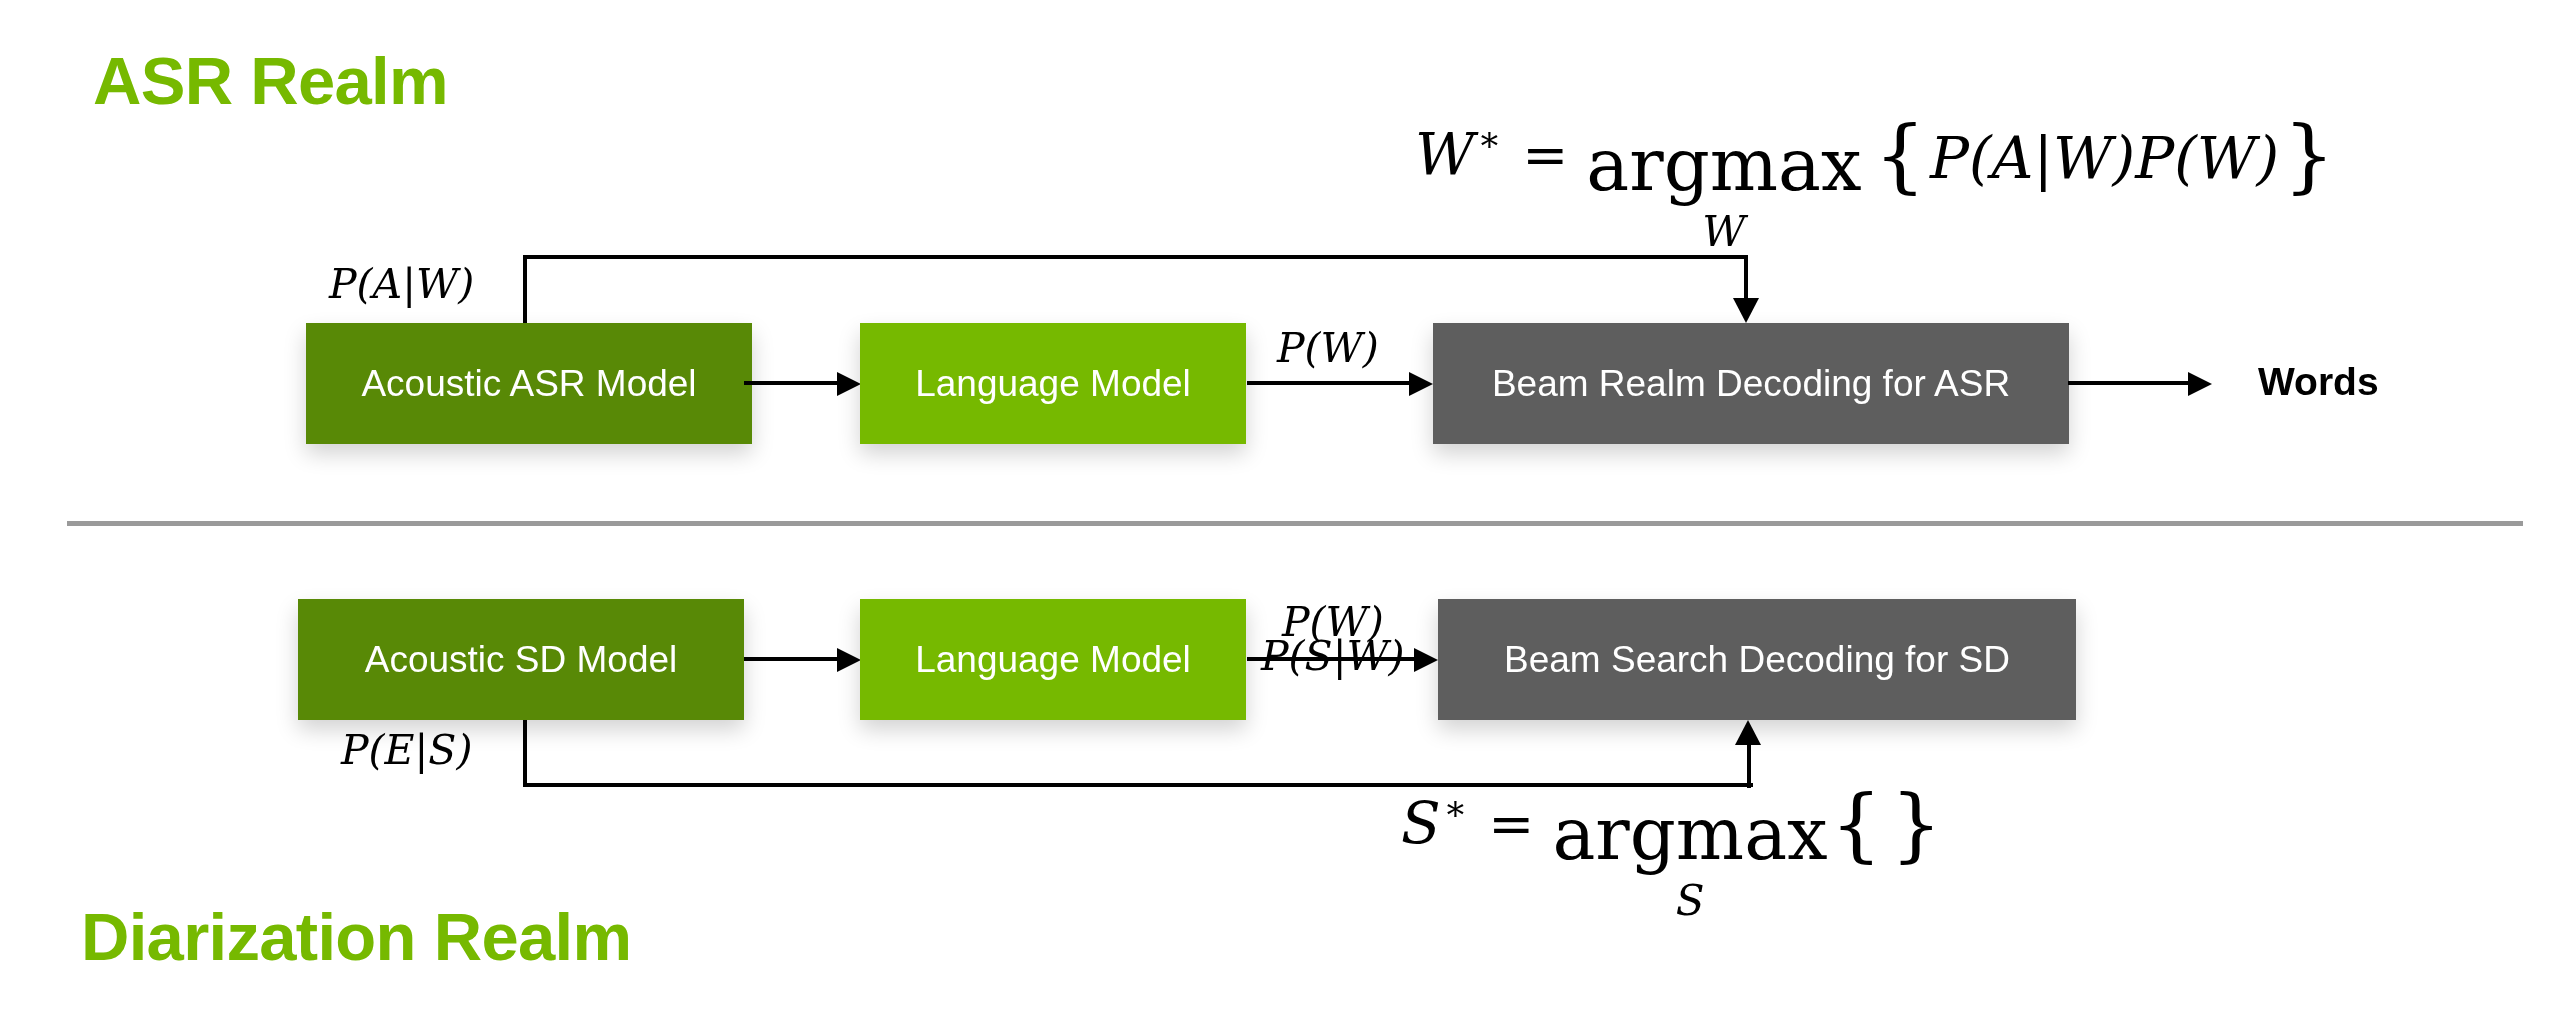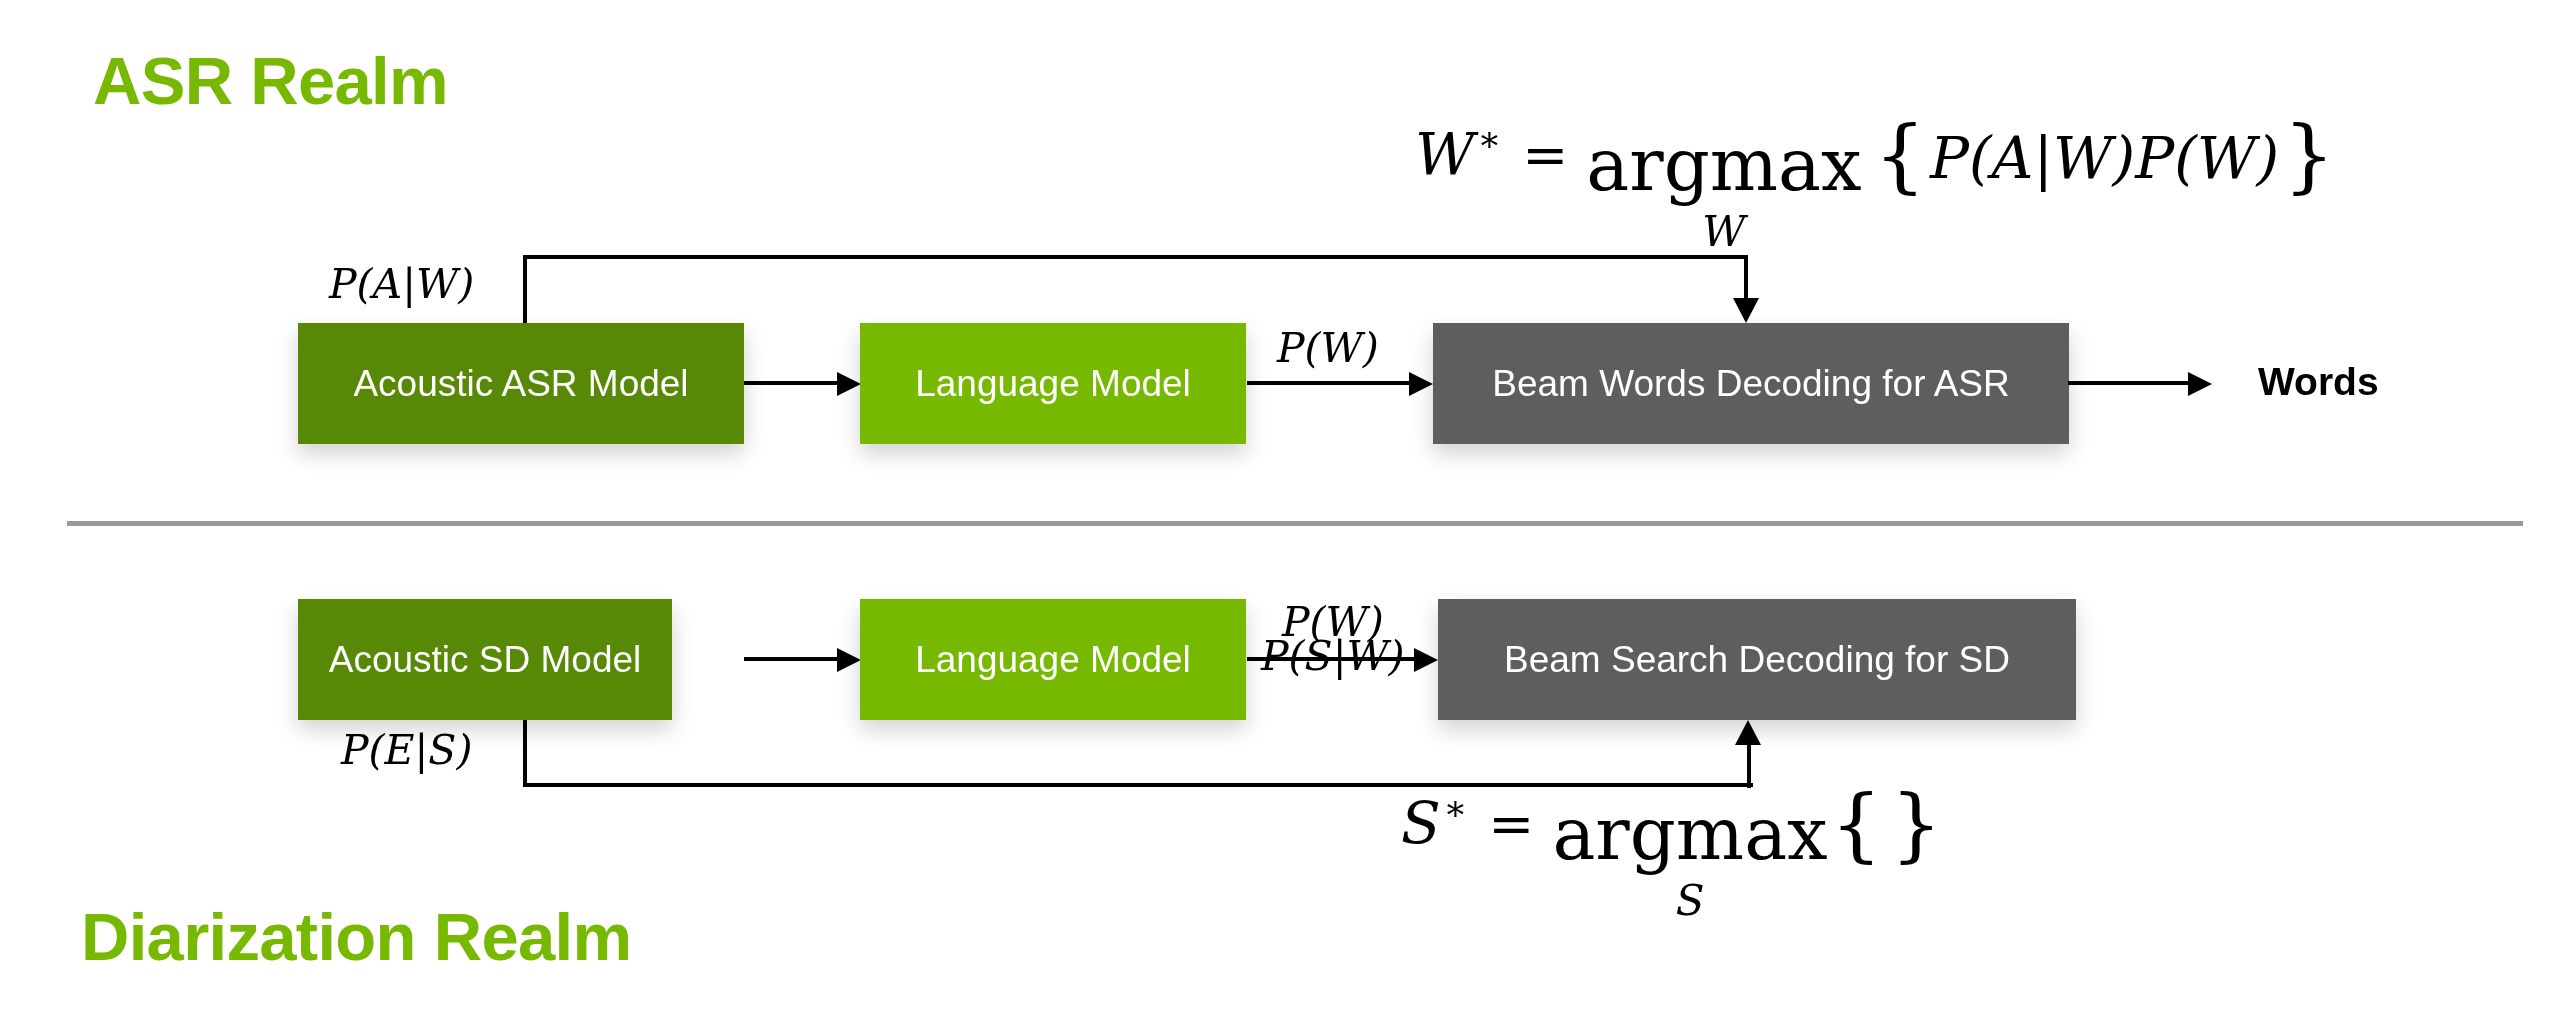--- a/index.html
+++ b/index.html
@@ -111,43 +111,43 @@
     <span class="f-brace right">}</span>
   </div>
 
   <div class="vline" style="left:523px;top:255px;height:68px;"></div>
   <div class="hline" style="left:523px;top:255px;width:1225px;"></div>
   <div class="vline" style="left:1744px;top:255px;height:44px;"></div>
   <div class="ah-down" style="left:1733px;top:298px;"></div>
 
   <div class="mathlabel" style="left:329px;top:260px;">P(A|W)</div>
 
-  <div class="box dark" style="left:298px;top:323px;width:446px;">
+  <div class="box dark" style="left:306px;top:323px;width:446px;">
     <span>Acoustic ASR Model</span>
   </div>
   <div class="hline" style="left:744px;top:381px;width:95px;"></div>
   <div class="ah-right" style="left:837px;top:372px;"></div>
 
   <div class="box light" style="left:860px;top:323px;width:386px;">
     <span>Language Model</span>
   </div>
   <div class="hline" style="left:1247px;top:381px;width:164px;"></div>
   <div class="ah-right" style="left:1409px;top:372px;"></div>
   <div class="mathlabel" style="left:1277px;top:324px;">P(W)</div>
 
   <div class="box gray" style="left:1433px;top:323px;width:636px;">
-    <span>Beam Words Decoding for ASR</span>
+    <span>Beam Realm Decoding for ASR</span>
   </div>
   <div class="hline" style="left:2068px;top:381px;width:121px;"></div>
   <div class="ah-right" style="left:2188px;top:372px;"></div>
   <div class="words" style="left:2258px;top:360px;">Words</div>
 
   <div class="divider" style="left:67px;top:521px;width:2456px;"></div>
 
-  <div class="box dark" style="left:298px;top:599px;width:374px;">
+  <div class="box dark" style="left:298px;top:599px;width:446px;">
     <span>Acoustic SD Model</span>
   </div>
   <div class="hline" style="left:744px;top:657px;width:95px;"></div>
   <div class="ah-right" style="left:837px;top:648px;"></div>
 
   <div class="box light" style="left:860px;top:599px;width:386px;">
     <span>Language Model</span>
   </div>
   <div class="hline" style="left:1247px;top:657px;width:169px;"></div>
   <div class="ah-right" style="left:1414px;top:648px;"></div>

